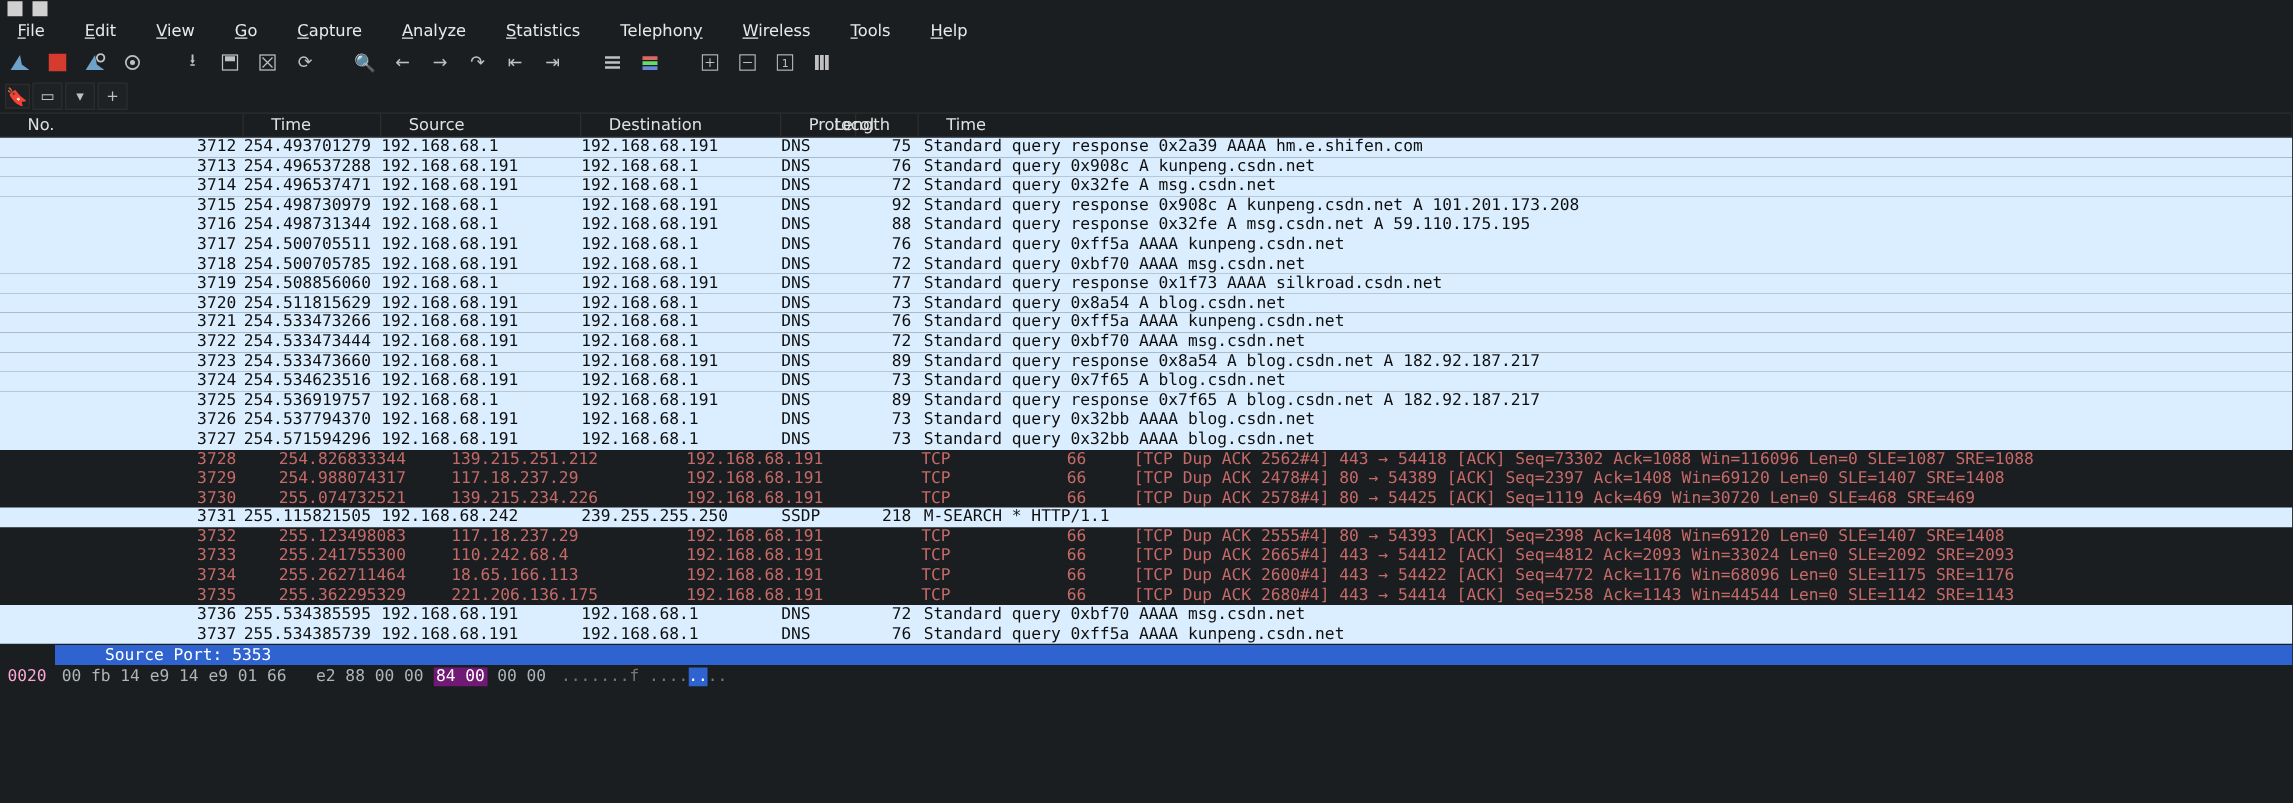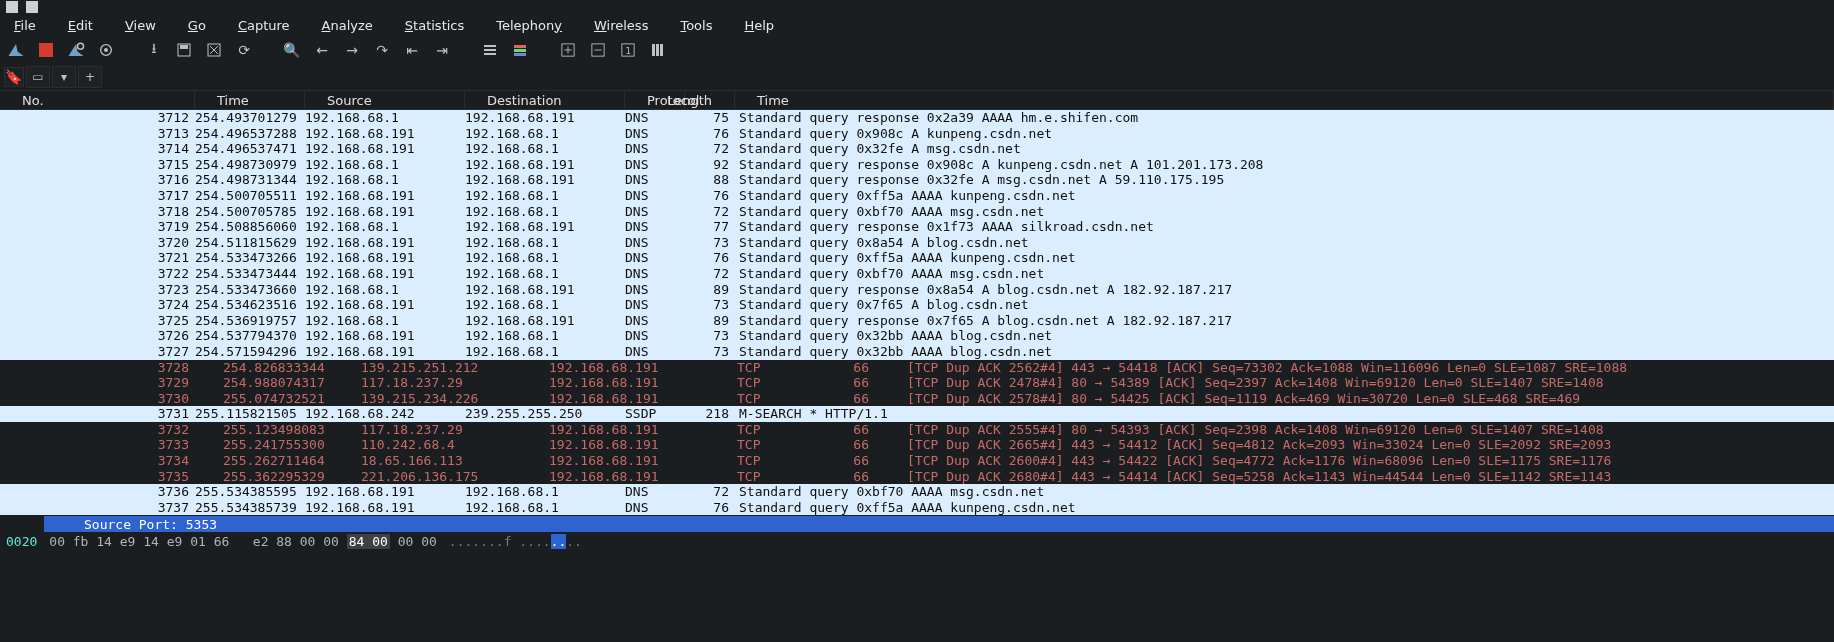--- a/index.html
+++ b/index.html
@@ -158,23 +158,23 @@
   
   .hexpane {
     height:18px;
     color:#aeb4b8;
     font-family:"DejaVu Sans Mono","Courier New",monospace;
     font-size:13px;
     padding-left:6px;
     display:flex;align-items:center;
     gap:12px;
   }
-  .hexpane .offset { color:#5eead4; }
+  .hexpane .offset { color:#f9a8d4; }
   .hexpane .bytes { white-space:pre; }
-  .hexpane .hl { background:#404040; color:#fff; padding:0 2px;}
+  .hexpane .hl { background:#701a75; color:#fff; padding:0 2px;}
   .hexpane .ascii { white-space:pre; }
   .hexpane .ascii .d { color:#777; }
   .hexpane .ascii .hlA { background:#2f64d0; color:#fff; }
 
   
 </style>
 </head>
 <body>
 
 <div class="titlebar">

